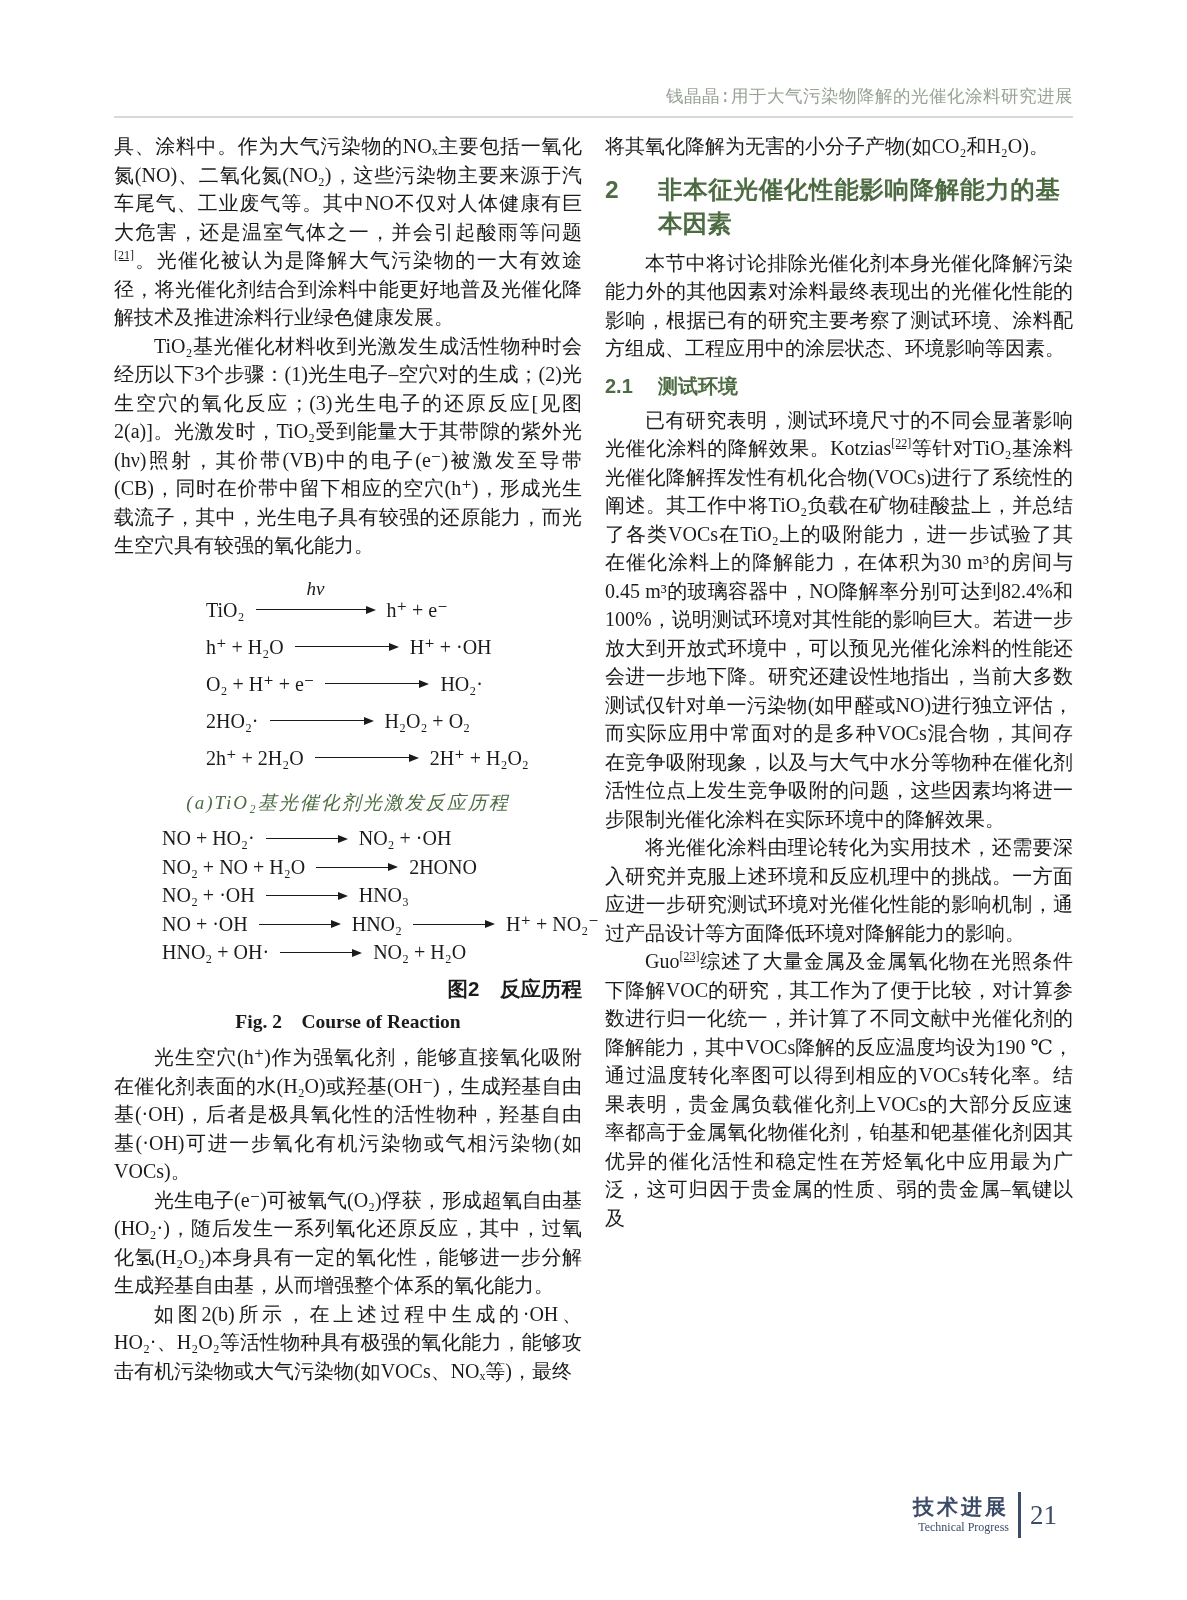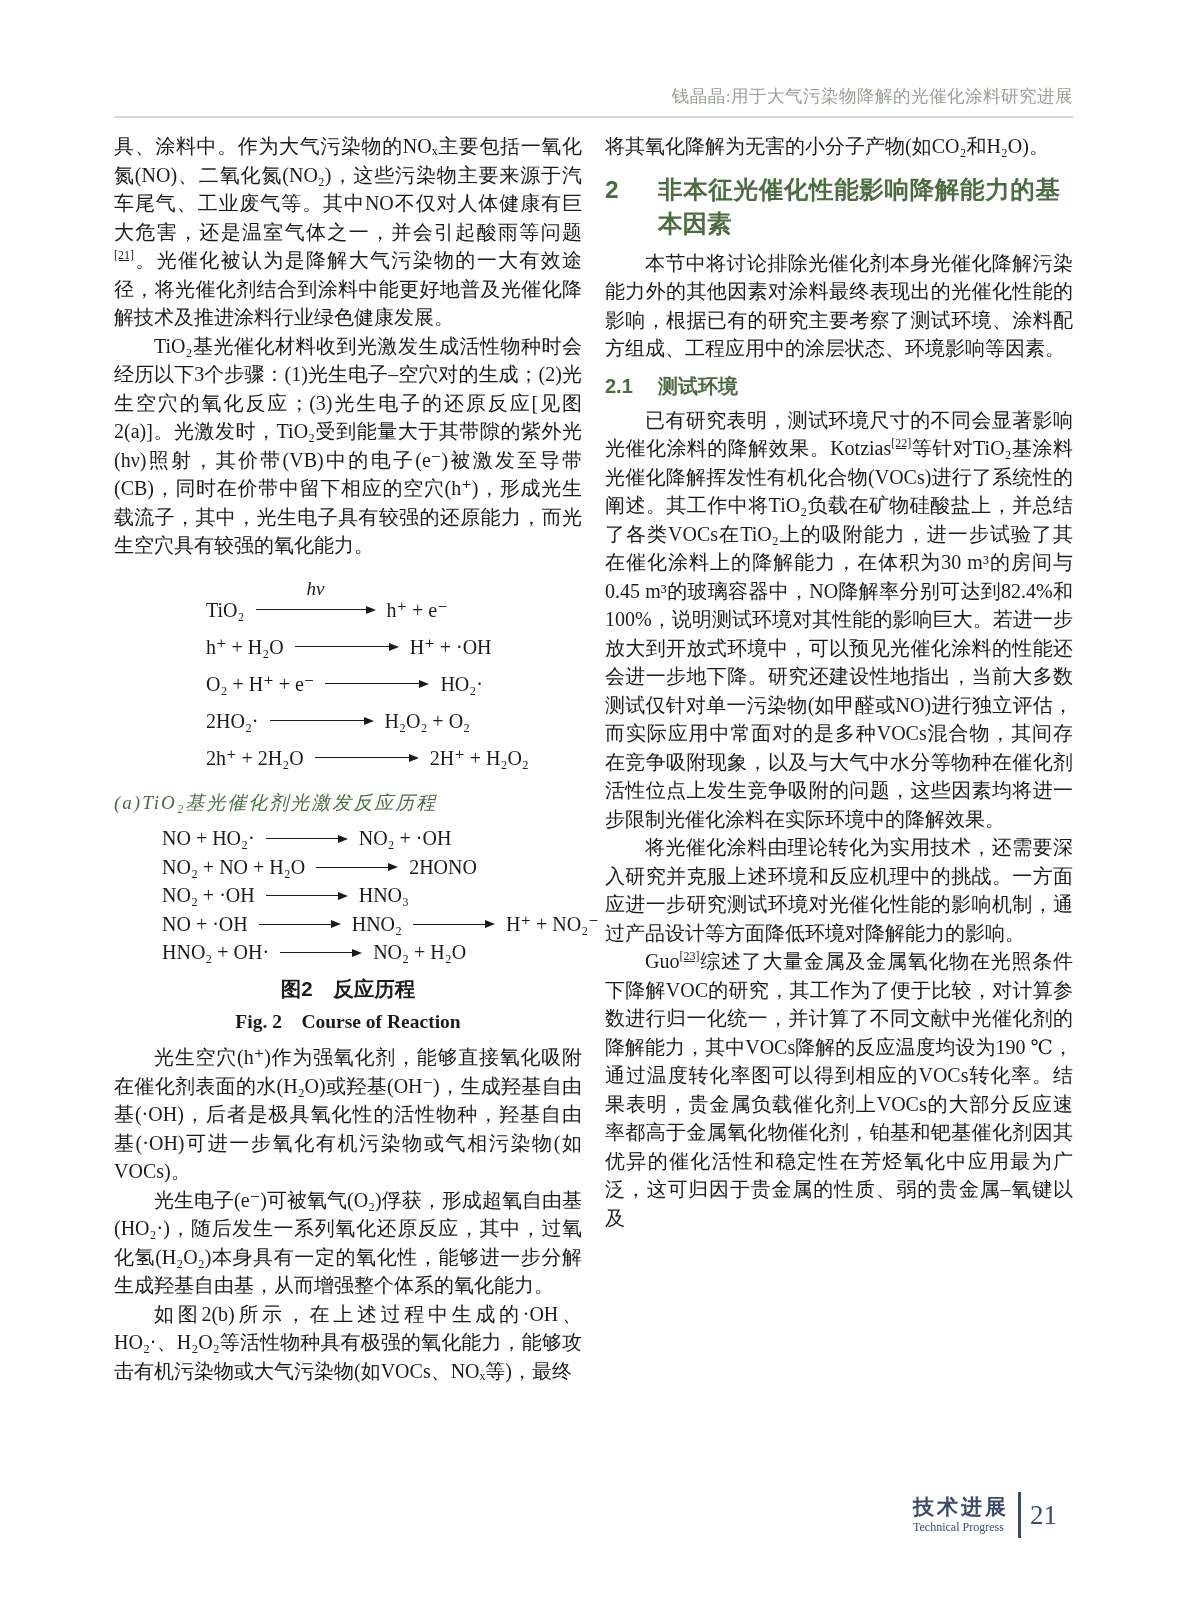--- a/index.html
+++ b/index.html
@@ -4,21 +4,21 @@
 <style>
   html,body { margin:0; padding:0; background:#ffffff; }
   .page {
     position:relative; width:1187px; height:1600px; background:#ffffff;
     font-family:"Liberation Serif","DejaVu Serif",serif; color:#1b1b1b;
     overflow:hidden;
   }
   
   .running-head {
     position:absolute; top:84px; right:114px;
-    font-size:17.5px; color:#97a294; letter-spacing:.5px;
+    font-size:17.5px; color:#97a294; letter-spacing:.5px;font-family:Liberation Mono, monospace;
   }
   .head-rule {
     position:absolute; top:116px; left:114px; width:959px;
     border-top:2px solid #d9d9d9;
   }
   
   .columns {
     position:absolute; top:132px; left:114px; width:959px;
     display:flex; gap:23px;
   }
@@ -44,46 +44,46 @@
     content:""; position:absolute; right:0; top:7.2px; transform:translateY(-50%);
     width:0; height:0;
     border-left:10px solid #1b1b1b;
     border-top:4.2px solid transparent; border-bottom:4.2px solid transparent;
   }
   .arr .lbl {
     position:absolute; left:50%; top:-25px; transform:translateX(-50%);
     font-style:italic; font-size:19px; color:#1b1b1b;
   }
   .fig-subcap {
-    color:#4d6b42; font-size:19px; font-style:italic;
+    text-align:center; color:#4d6b42; font-size:19px; font-style:italic;
     letter-spacing:2px; margin-top:13px; margin-bottom:9px;
   }
   .fig-cap-zh {
-    text-align:center; font-family:"Liberation Sans","DejaVu Sans",sans-serif;
+    text-align:right; font-family:"Liberation Sans","DejaVu Sans",sans-serif;
     font-weight:bold; font-size:20.5px; margin-top:8px;
   }
   .fig-cap-en { text-align:center; font-weight:bold; font-size:19.5px; margin-top:5px; }
   
   .sec-heading {
     display:flex; color:#4d6b42; font-family:"Liberation Sans","DejaVu Sans",sans-serif;
     font-weight:bold; font-size:24.5px; line-height:34px; margin:12px 0 8px;
   }
   .sec-num { width:53px; flex:none; }
   .sec-text { width:402px; text-align:justify; }
   .sub-heading {
     display:flex; color:#4d6b42; font-family:"Liberation Sans","DejaVu Sans",sans-serif;
     font-weight:bold; font-size:20px; line-height:28px; margin:9px 0 6px;
   }
   .sub-num { width:53px; flex:none; }
   
   .footer {
     position:absolute; top:1492px; right:130px;
     display:flex; align-items:center; color:#3c4b66;
   }
-  .footer-labels { margin-right:9px; }
+  .footer-labels { text-align:right; margin-right:9px; }
   .f-zh {
     font-family:"Liberation Sans","DejaVu Sans",sans-serif; font-weight:bold;
     font-size:21px; letter-spacing:3px; line-height:24px;
   }
   .f-en { font-size:12px; line-height:17px; }
   .f-bar { width:3px; height:46px; background:#3c4b66; flex:none; }
   .f-page { font-size:27px; margin-left:9px; }
 </style>
 </head>
 <body>

